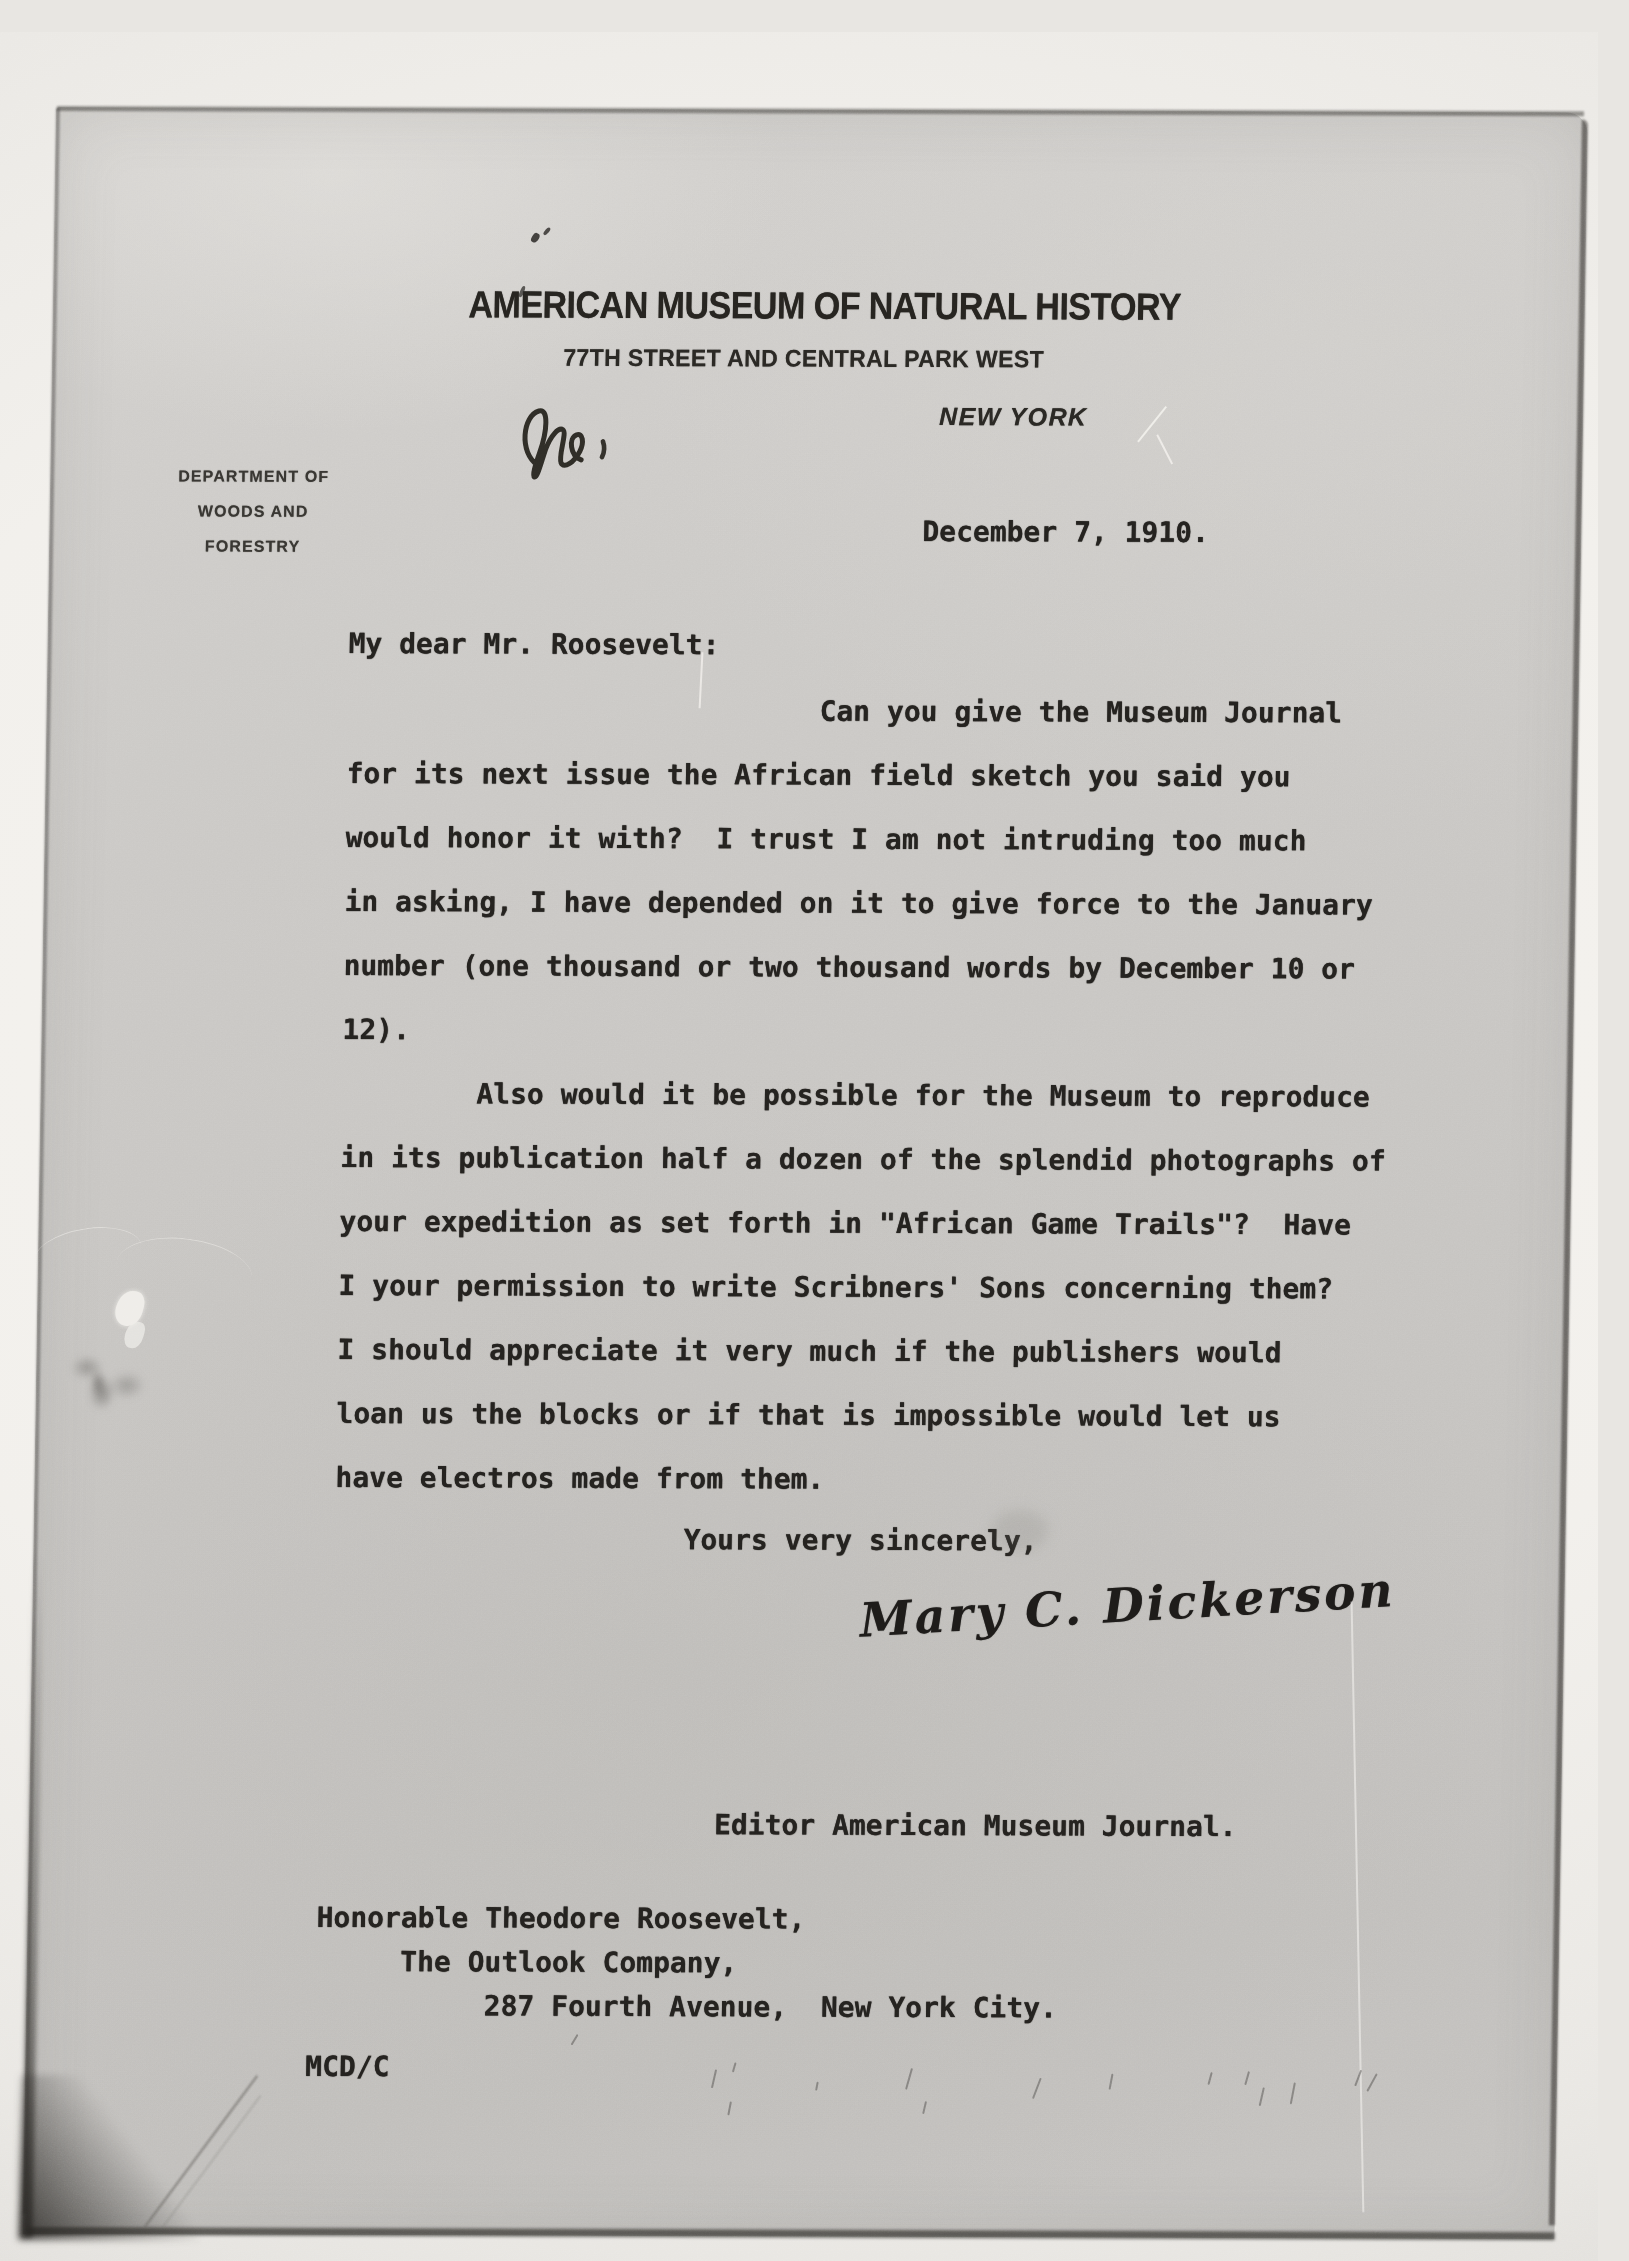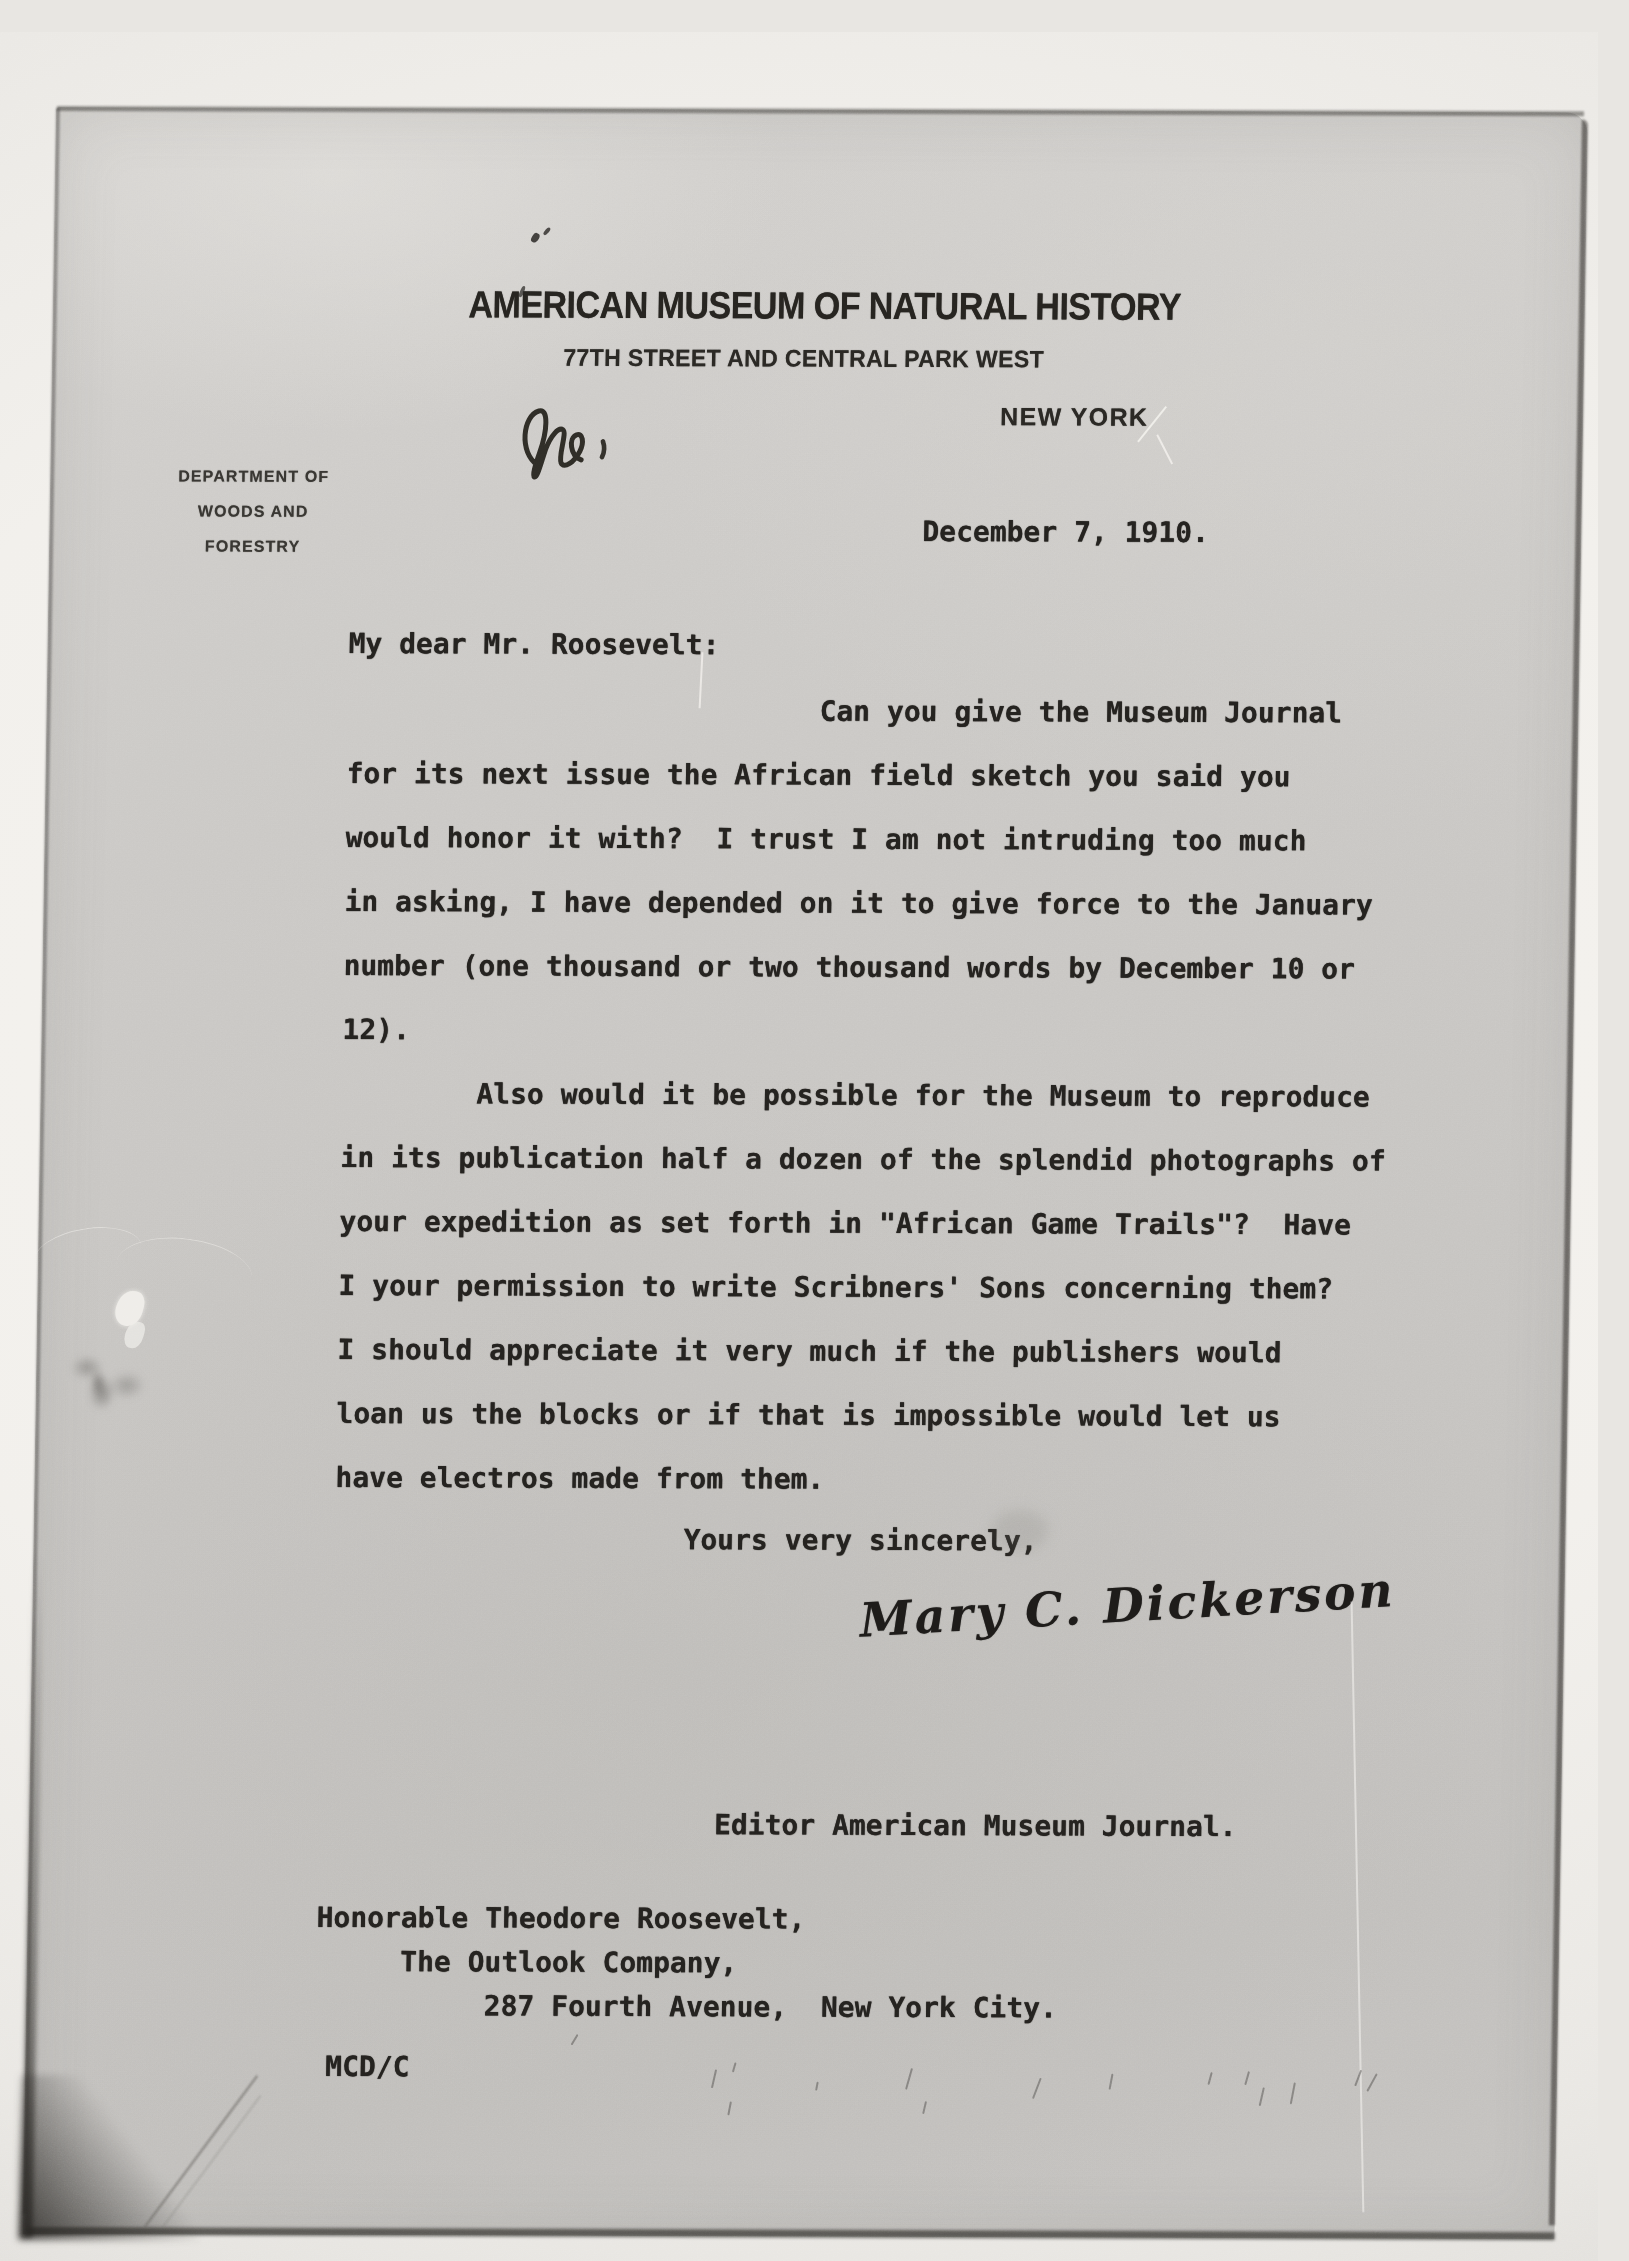--- a/index.html
+++ b/index.html
@@ -37,37 +37,37 @@
     transform:rotate(-54deg);filter:blur(1.2px);}
   
   .lh-title{position:absolute;top:175px;left:0;width:100%;text-align:center;
     font-weight:700;font-size:38px;color:#262420;letter-spacing:-0.7px;
     transform:translateX(5.8px) scaleX(.9);
     text-shadow:0 0 0.9px rgba(38,36,32,.8);}
   .lh-street{position:absolute;top:235px;left:0;width:100%;text-align:center;
     font-weight:700;font-size:24px;color:#2a2824;letter-spacing:0.4px;
     transform:translateX(-14.4px) scaleX(.96);
     text-shadow:0 0 0.9px rgba(42,40,36,.75);}
-  .lh-city{position:absolute;top:292px;left:949px;
+  .lh-city{position:absolute;top:292px;left:888px;
     font-weight:700;font-size:25px;color:#2a2824;letter-spacing:1.4px;
-    text-shadow:0 0 0.9px rgba(42,40,36,.75);}
+    text-shadow:0 0 0.9px rgba(42,40,36,.75);font-style:italic;}
   .lh-dept{position:absolute;top:351px;left:99px;width:209px;text-align:center;
     font-weight:700;font-size:16px;line-height:35px;color:#383632;letter-spacing:1.1px;
     text-shadow:0 0 1px rgba(56,54,50,.7);}
   
   .typed{font-family:"DejaVu Sans Mono",monospace;font-weight:700;font-size:28px;
     color:#24221f;white-space:pre;
     text-shadow:0 0 1px rgba(32,30,27,.75), 0.4px 0.4px 0 rgba(32,30,27,.22);}
   .date-line{position:absolute;top:405px;left:873px;}
   .salutation{position:absolute;top:519px;left:301px;}
   .body-lines{position:absolute;top:570px;left:301px;line-height:64px;}
   .closing{position:absolute;top:1414px;left:650px;}
   .signer-title{position:absolute;top:1699px;left:685px;}
   .recipient{position:absolute;top:1788px;left:289px;line-height:44px;}
-  .type-ref{position:absolute;top:1942px;left:300px;}
+  .type-ref{position:absolute;top:1942px;left:280px;}
   
   .hand-note{position:absolute;top:288px;left:460px;width:137px;height:86px;}
   .signature{position:absolute;top:1464px;left:827px;width:619px;
     font-family:"DejaVu Serif",serif;font-style:italic;font-weight:700;font-size:47px;
     color:#1d1b19;letter-spacing:2.9px;transform:rotate(-3.5deg);
     text-shadow:0 0 1.1px rgba(29,27,25,.6);}
   
   .art{position:absolute;pointer-events:none;}
   .white-blob{left:79px;top:1183px;width:27px;height:36px;background:#efede9;
     border-radius:62% 40% 55% 48%;transform:rotate(14deg);

